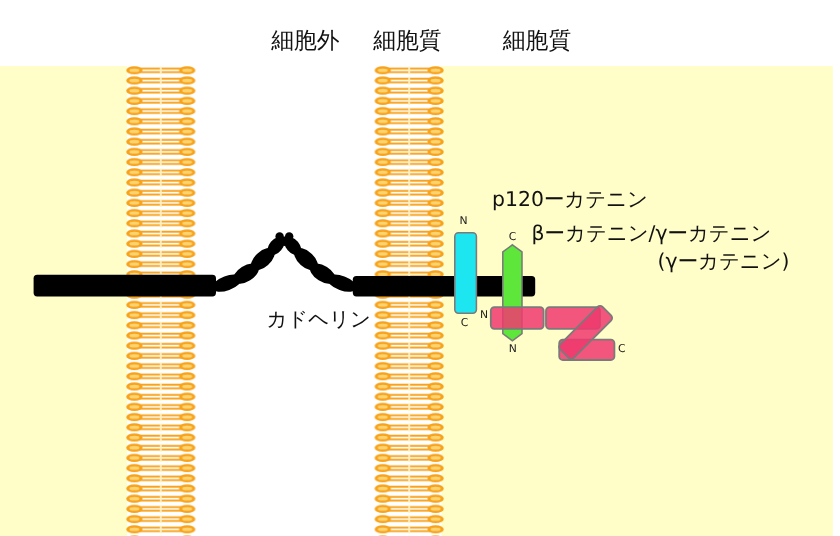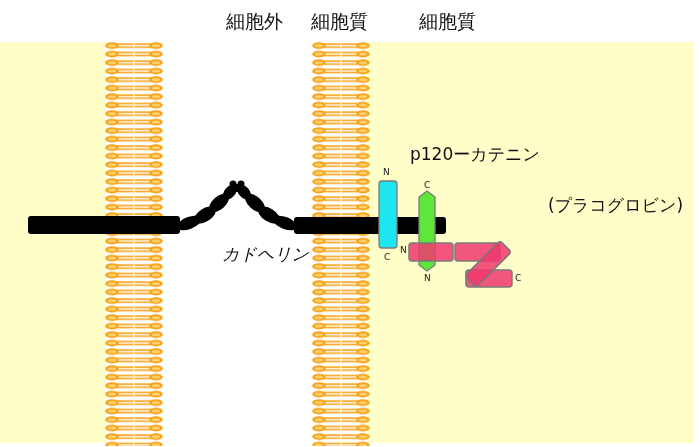--- a/index.html
+++ b/index.html
@@ -1,18 +1,18 @@
 <!DOCTYPE html>
 <html><head>
 <meta charset="utf-8">
 <style>
   html, body { margin: 0; padding: 0; background: #ffffff; }
   body { width: 700px; height: 447px; position: relative; overflow: hidden;
          font-family: "DejaVu Sans", "Liberation Sans", sans-serif; }
-  .canvas { position: absolute; left: 0; top: 0; width: 700px; height: 364px; }
+  .canvas { position: absolute; left: 0; top: 13px; width: 700px; height: 364px; }
   .label { position: absolute; color: #111; white-space: nowrap; line-height: 1; }
   .title-label { font-size: 19px; top: 12px; }
   .protein-label { font-size: 17px; }
   .terminal { position: absolute; font-size: 9px; color: #222; line-height: 1; }
   svg { position: absolute; left: 0; top: 0; }
 </style>
 </head>
 <body>
 
 <div class="canvas">
@@ -72,23 +72,24 @@
       <rect x="455" y="243" width="45" height="18" rx="3"></rect>
       <rect x="466" y="270" width="46" height="17" rx="3"></rect>
       <rect x="463" y="256" width="50" height="16" rx="3" transform="rotate(-45 488 264)"></rect>
     </g>
   </svg>
 
   <div class="label title-label" style="left:226px;">細胞外</div>
   <div class="label title-label" style="left:311px;">細胞質</div>
   <div class="label title-label" style="left:419px;">細胞質</div>
 
-  <div class="label protein-label" style="left:222px; top:246px;font-style:italic;">カドヘリン</div>
+  <div class="label protein-label" style="left:222px; top:246px;">カドヘリン</div>
   <div class="label protein-label" style="left:382px; top:146px;margin-left:28px;">p120ーカテニン</div>
-  <div class="label protein-label" style="left:548px; top:197px;">(プラコグロビン)</div>
+  <div class="label protein-label" style="left:443px; top:174px;">βーカテニン/γーカテニン</div>
+  <div class="label protein-label" style="left:548px; top:197px;">(γーカテニン)</div>
 
   <div class="terminal" style="left:383px; top:168px;">N</div>
   <div class="terminal" style="left:384px; top:253px;">C</div>
   <div class="terminal" style="left:424px; top:181px;">C</div>
   <div class="terminal" style="left:424px; top:274px;">N</div>
   <div class="terminal" style="left:400px; top:246px;">N</div>
   <div class="terminal" style="left:515px; top:274px;">C</div>
 </div>
 
 </body></html>

